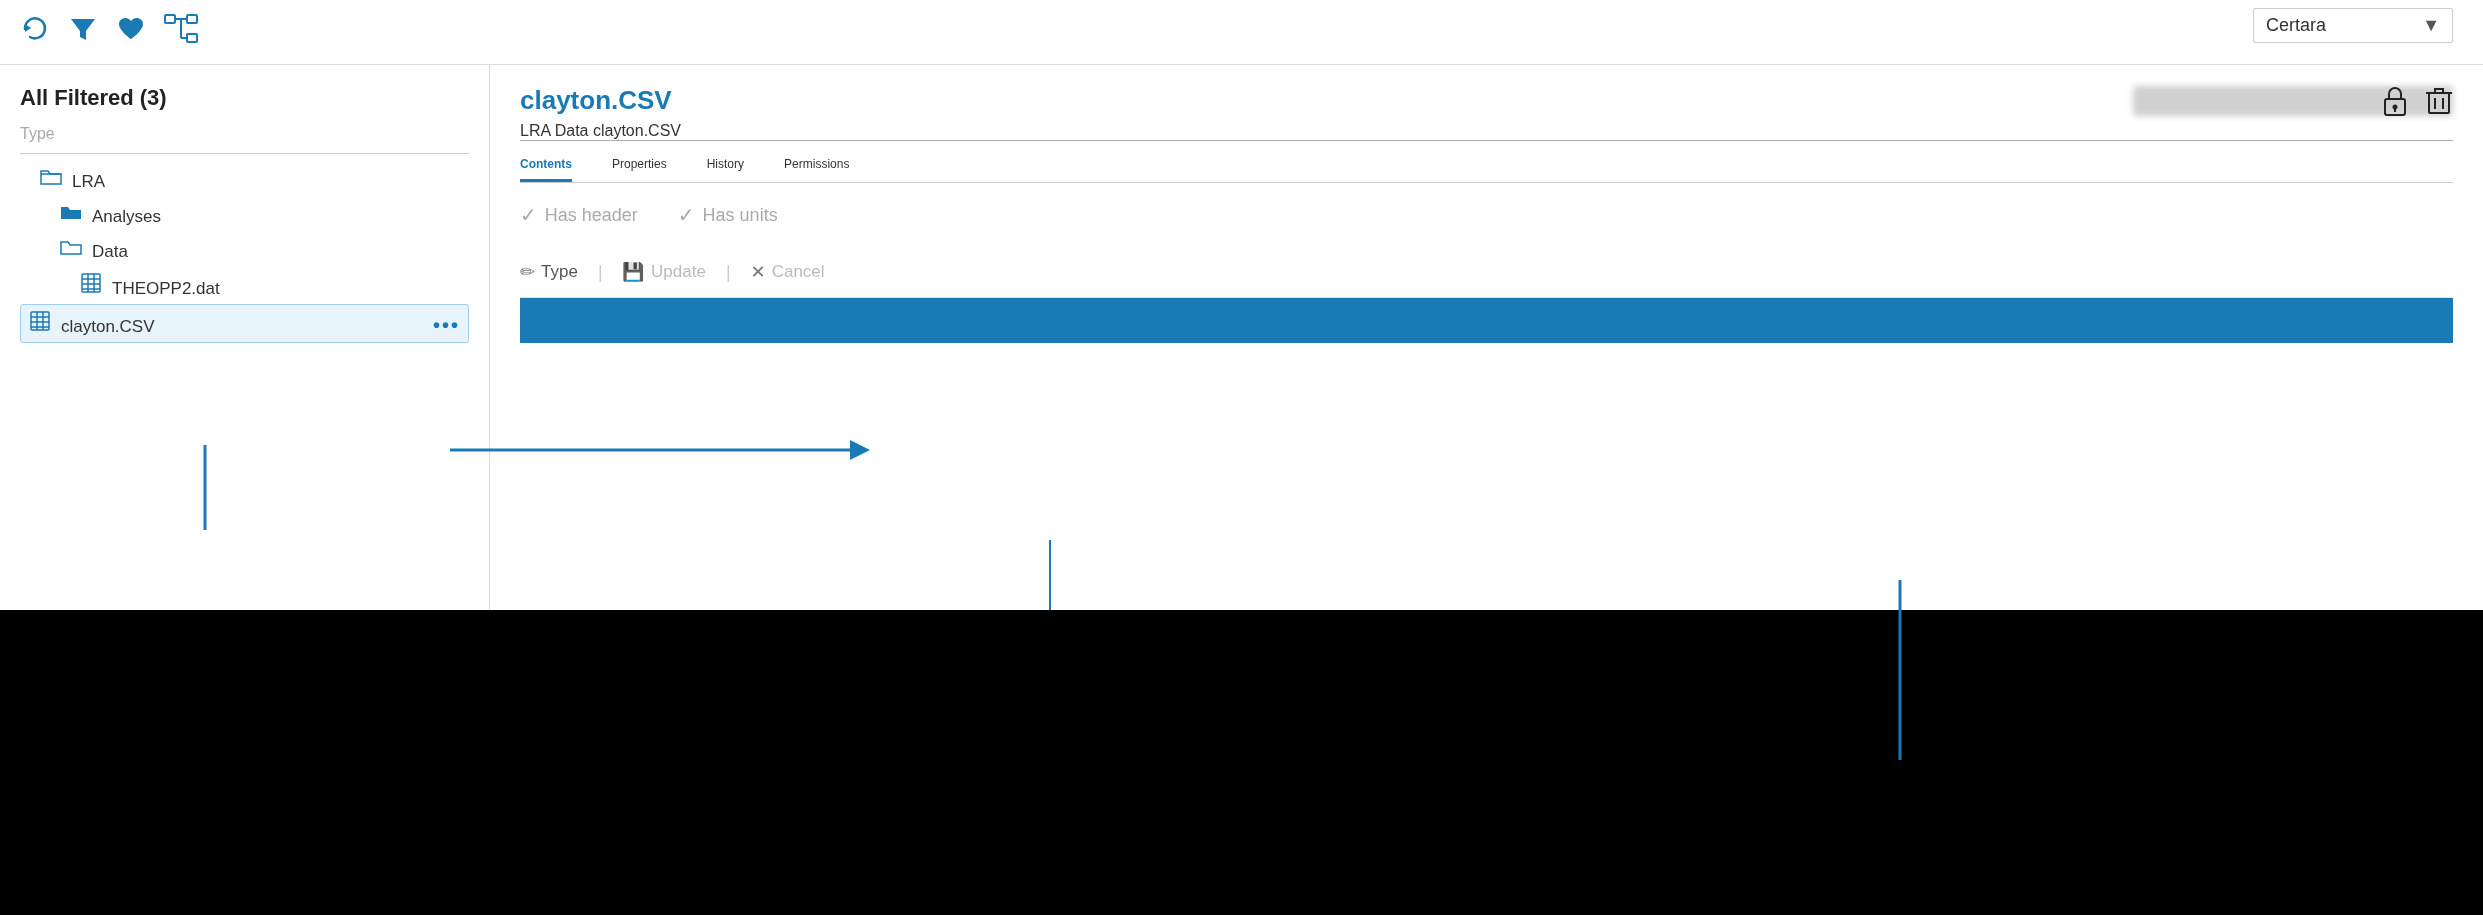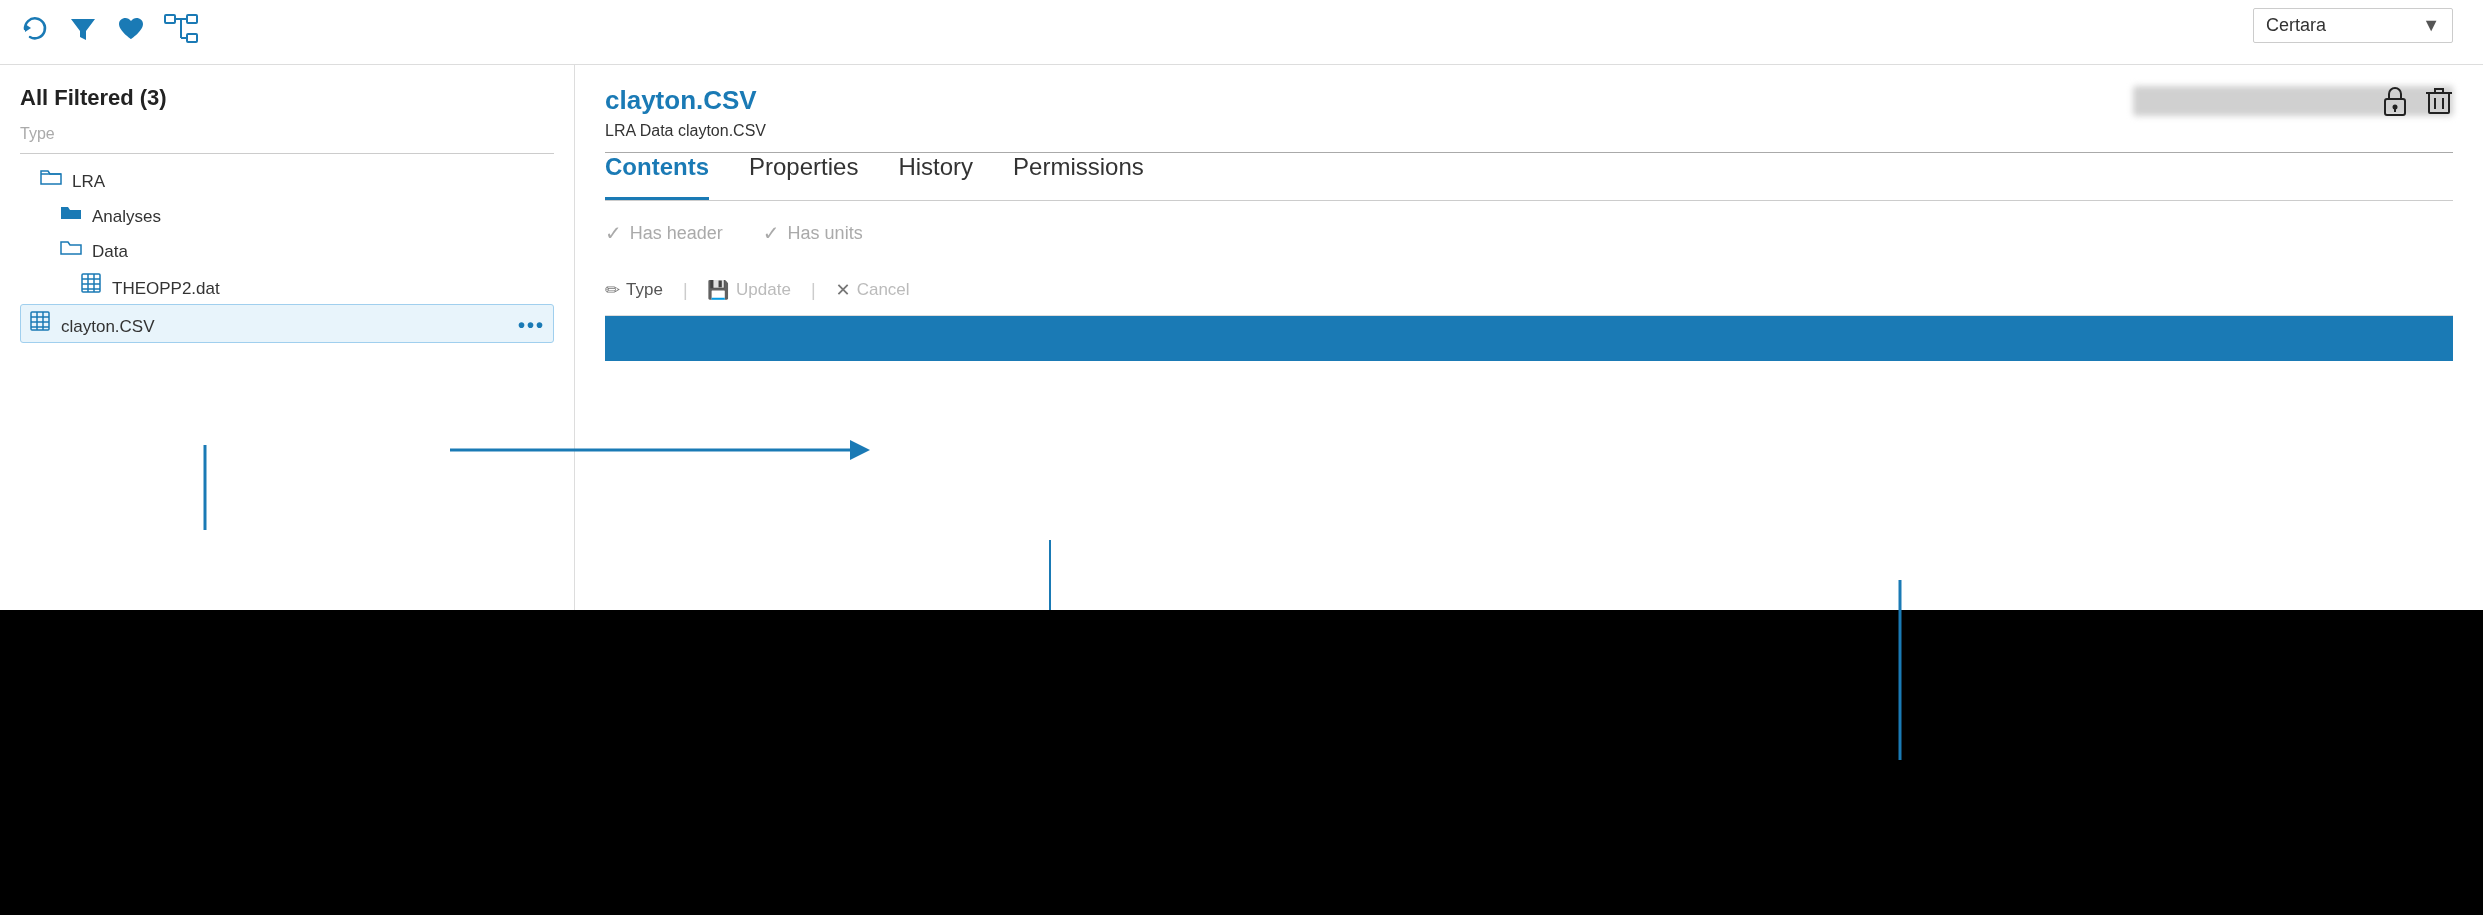--- a/index.html
+++ b/index.html
@@ -84,21 +84,21 @@
 
     
     .content-area {
       display: flex;
       flex: 1;
       overflow: hidden;
     }
 
     
     .sidebar {
-      width: 575px;
+      width: 490px;
       border-right: 1px solid #ddd;
       padding: 20px;
       background: #fff;
       flex-shrink: 0;
       position: relative;
     }
 
     .sidebar-title {
       font-size: 22px;
       font-weight: bold;
@@ -181,21 +181,21 @@
       height: 30px;
       background: #d0d0d0;
       border-radius: 3px;
       filter: blur(3px);
     }
 
     .file-subtitle {
       font-size: 16px;
       color: #333;
       border-bottom: 1px solid #aaa;
-      padding-bottom: 12px;
+      margin-bottom: 16px;
     }
 
     .file-actions-icons {
       position: absolute;
       top: 20px;
       right: 30px;
       display: flex;
       gap: 16px;
     }
 
@@ -207,22 +207,22 @@
 
     
     .tabs-row {
       display: flex;
       gap: 40px;
       border-bottom: 1px solid #ccc;
       margin-bottom: 20px;
     }
 
     .tab {
-      font-size: 24px;
-      padding-bottom: 16px;
+      font-size: 12px;
+      padding-bottom: 8px;
       cursor: pointer;
       color: #333;
       text-align: right;
     }
 
     .tab.active {
       color: #1a7ab5;
       border-bottom: 3px solid #1a7ab5;
       font-weight: bold;
     }

